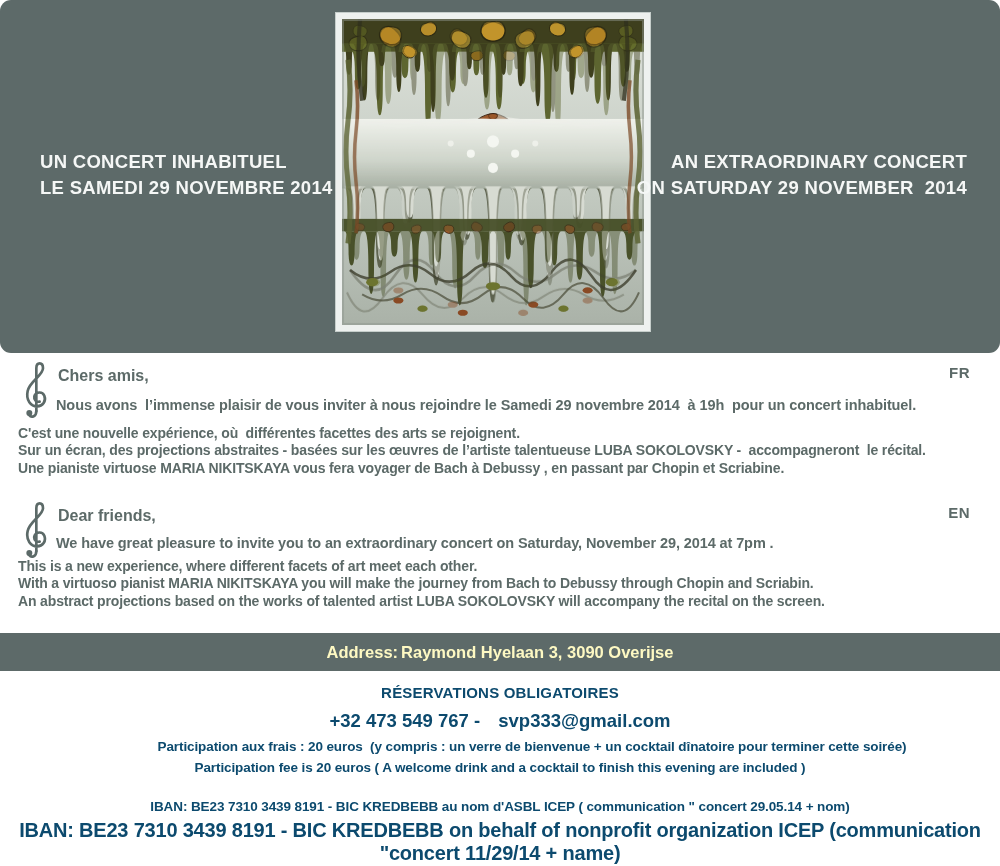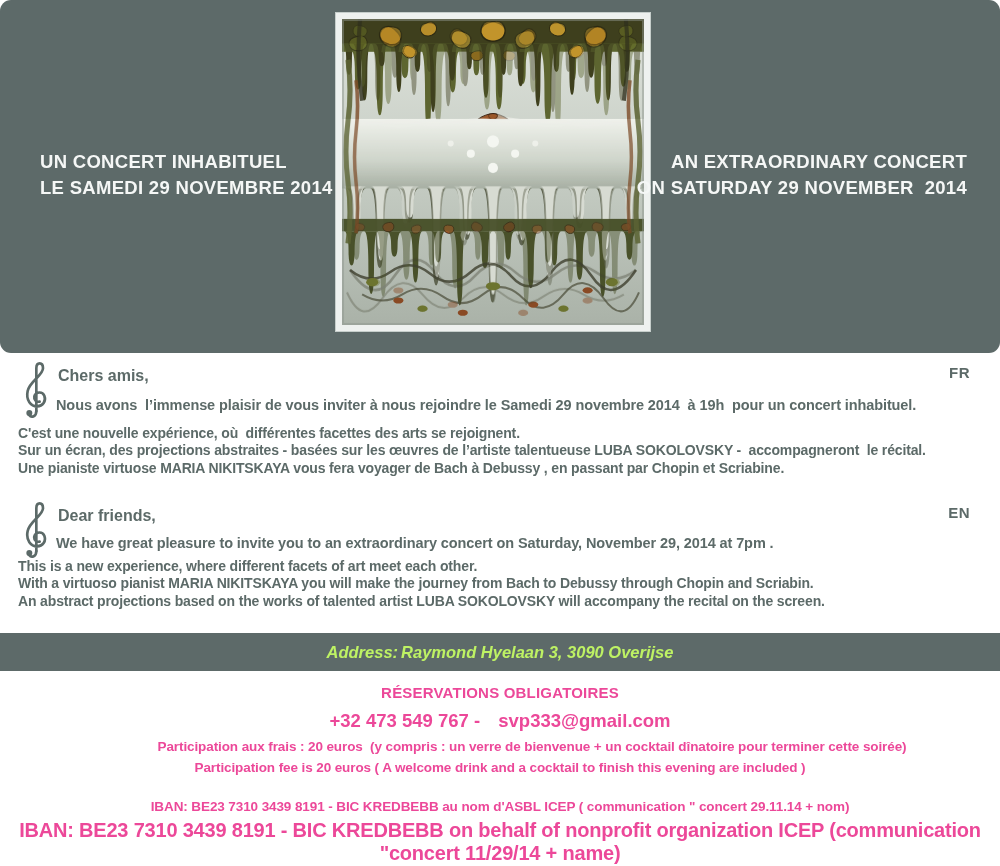--- a/index.html
+++ b/index.html
@@ -30,25 +30,25 @@
   .greet-en{top:154px;}
   .intro{position:absolute;left:56px;font-size:14.5px;letter-spacing:-0.1px;}
   .intro-fr{top:44px;}
   .intro-en{top:182px;}
   .plines{position:absolute;left:18px;font-size:14px;line-height:17.4px;letter-spacing:-0.15px;}
   .plines-fr{top:72px;}
   .plines-en{top:205px;}
 
   
   .addressbar{position:absolute;left:0;top:633px;width:1000px;height:38px;background:#5d6a69;
-              color:#bef264;display:flex;align-items:center;justify-content:center;font-size:16.5px;font-style:italic;}
+              color:#fef9c3;display:flex;align-items:center;justify-content:center;font-size:16.5px;}
   .addr-val{margin-left:3px;}
 
   
-  .footer{position:absolute;left:0;top:671px;width:1000px;height:195px;background:#ffffff;color:#ec4899;}
+  .footer{position:absolute;left:0;top:671px;width:1000px;height:195px;background:#ffffff;color:#0c4a6e;}
   .fline{position:absolute;left:0;width:1000px;text-align:center;}
   .resv{top:13px;font-size:15px;letter-spacing:0.2px;}
   .phone-row{top:39px;font-size:18.5px;}
   .email{margin-left:13px;}
   .part-fr{top:68px;font-size:13.5px;letter-spacing:-0.1px;padding-left:32px;}
   .part-en{top:89px;font-size:13.5px;letter-spacing:-0.1px;}
   .iban-fr{top:128px;font-size:13.5px;letter-spacing:-0.1px;}
   .iban-en{top:148px;font-size:20px;letter-spacing:-0.2px;}
 </style>
 </head>
@@ -261,17 +261,17 @@
   </div>
 
   <div class="footer">
     <div class="fline resv">RÉSERVATIONS OBLIGATOIRES</div>
     <div class="fline phone-row">
       <span>+32 473 549 767 -</span>
       <span class="email">svp333@gmail.com</span>
     </div>
     <div class="fline part-fr pre">Participation aux frais : 20 euros  (y compris : un verre de bienvenue + un cocktail dînatoire pour terminer cette soirée)</div>
     <div class="fline part-en pre">Participation fee is 20 euros ( A welcome drink and a cocktail to finish this evening are included )</div>
-    <div class="fline iban-fr pre">IBAN: BE23 7310 3439 8191 - BIC KREDBEBB au nom d'ASBL ICEP ( communication " concert 29.11.14 + nom)</div>
+    <div class="fline iban-fr pre">IBAN: BE23 7310 3439 8191 - BIC KREDBEBB au nom d'ASBL ICEP ( communication " concert 29.05.14 + nom)</div>
     <div class="fline iban-en pre">IBAN: BE23 7310 3439 8191 - BIC KREDBEBB on behalf of nonprofit organization ICEP (communication "concert 11/29/14 + name)</div>
   </div>
 
 </div>
 
 </body></html>

